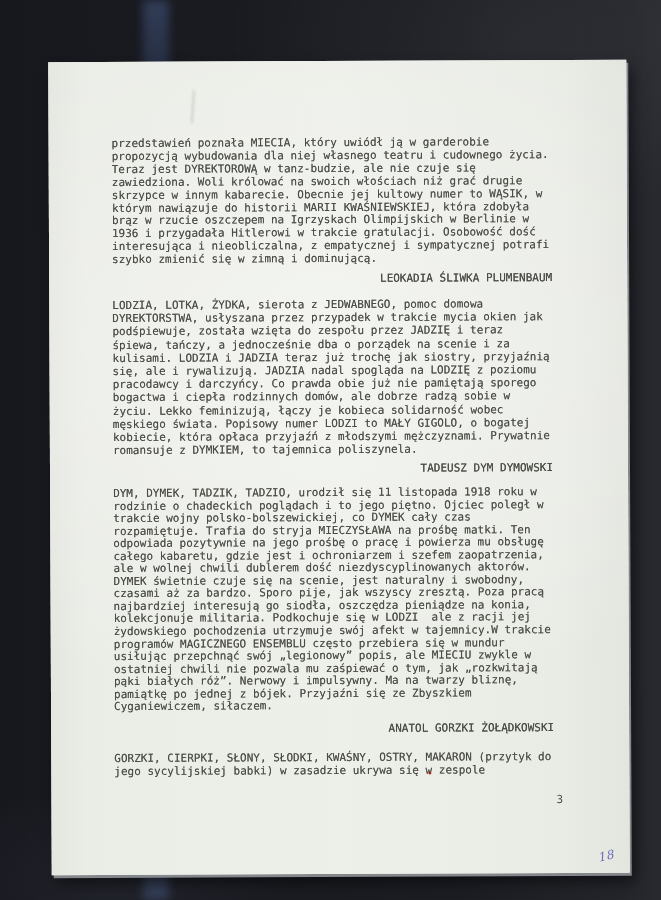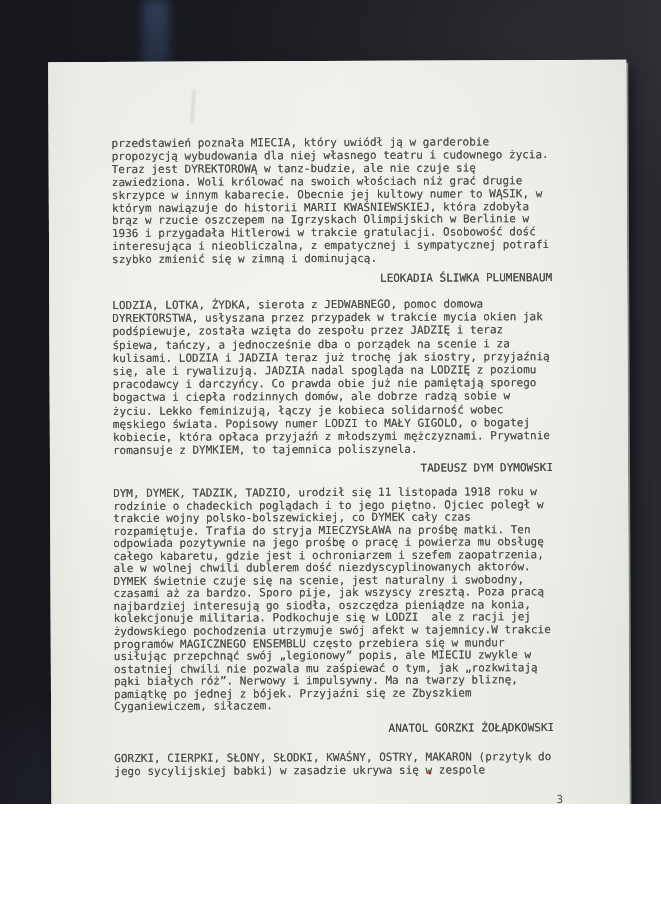--- a/index.html
+++ b/index.html
@@ -4,21 +4,21 @@
 <style>
   html, body { margin: 0; padding: 0; }
   body {
     width: 661px; height: 900px;
     font-family: "DejaVu Sans Mono", monospace;
     overflow: hidden;
   }
 
   .scene {
     position: relative;
-    width: 661px; height: 804px;
+    width: 661px; height: 900px;
     overflow: hidden;
     background:
       radial-gradient(ellipse 420px 260px at 78% 4%, rgba(255,255,255,0.05), rgba(255,255,255,0) 70%),
       radial-gradient(ellipse 260px 140px at 16% 98%, rgba(150,160,190,0.07), rgba(0,0,0,0) 70%),
       linear-gradient(90deg, #17181e 0%, #191a20 22%, #1c1d23 70%, #24252b 94%, #292a30 100%);
   }
 
   .light-streak {
     position: absolute;
     left: 143px; top: 0; width: 26px; height: 100%;

